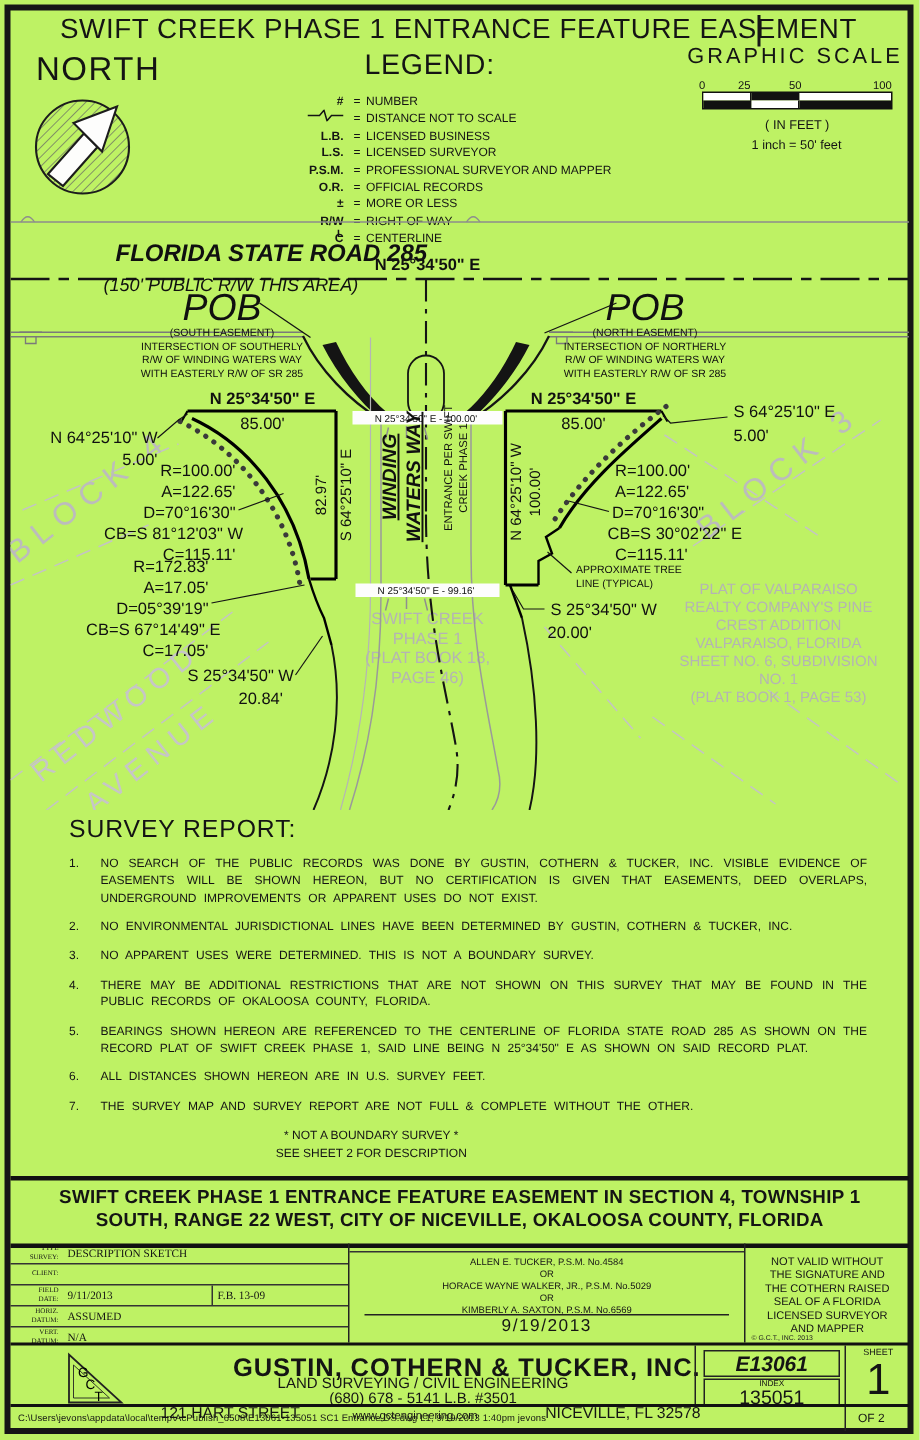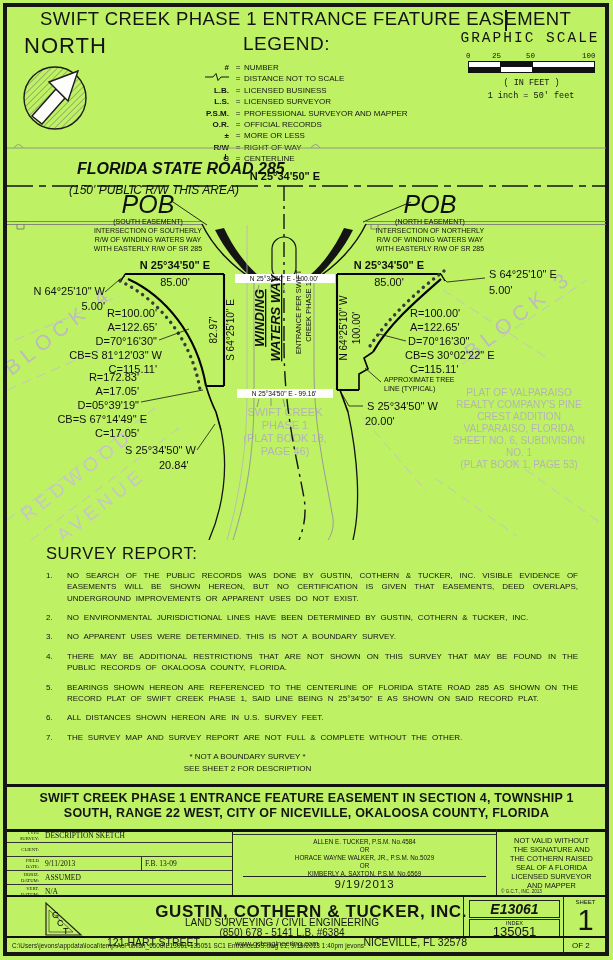--- a/index.html
+++ b/index.html
@@ -1,21 +1,21 @@
 <!DOCTYPE html>
 <html><head>
 <meta charset="utf-8">
 <style>
   html,body{margin:0;padding:0;background:#e8e8e4;}
   #sheet{position:relative;width:613px;height:960px;background:#bef264;overflow:hidden;
          font-family:"Liberation Sans",sans-serif;color:#141414;}
   .border-frame{position:absolute;left:3px;top:3px;right:4px;bottom:4px;border:4px solid #161616;}
   .abs{position:absolute;}
   .ctr{text-align:center;}
-  .serif{font-family:Liberation Mono, monospace;text-align:center;}
+  .serif{font-family:Liberation Sans, sans-serif;text-align:center;}
   
   #main-title{left:40px;top:8px;width:460px;font-size:18.5px;letter-spacing:.4px;white-space:nowrap;}
   #title-tick{left:505px;top:10px;width:1.5px;height:21px;background:#161616;}
   #north-label{left:24px;top:33px;font-size:22px;letter-spacing:1px;}
   
   #legend-title{left:243px;top:33px;font-size:19px;letter-spacing:.5px;}
   #legend{left:176px;top:62px;}
   .leg-row{display:grid;grid-template-columns:56px 12px 220px;font-size:8px;line-height:11.4px;}
   .leg-sym{text-align:right;padding-right:3px;font-weight:bold;}
   .leg-eq{text-align:center;}
@@ -452,21 +452,21 @@
   <div class="abs" id="companystrip">
     <svg style="position:absolute;left:32px;top:4px;" width="46" height="36" viewBox="0 0 46 36">
       <polygon points="7,2 7,34 42,34" fill="none" stroke="#222" stroke-width="1.2"></polygon>
       <polygon points="10,9 10,31 34,31" fill="none" stroke="#222" stroke-width="0.6"></polygon>
       <text x="13" y="17" font-size="9" font-family="Liberation Sans, sans-serif">G</text>
       <text x="18" y="25" font-size="9" font-family="Liberation Sans, sans-serif">C</text>
       <text x="24" y="33" font-size="9" font-family="Liberation Sans, sans-serif">T</text>
     </svg>
     <div id="co-name" class="ctr">GUSTIN, COTHERN &amp; TUCKER, INC.</div>
     <div id="co-svc" class="ctr">LAND SURVEYING / CIVIL ENGINEERING</div>
-    <div id="co-phone" class="ctr">(850) 678 - 5141    L.B.   #6384</div>
+    <div id="co-phone" class="ctr">(680) 678 - 5141    L.B.   #3501</div>
     <div id="co-addr">
       <span class="a1">121 HART STREET</span>
       <span class="web">www.gctengineering.com</span>
       <span class="a2">NICEVILLE, FL  32578</span>
     </div>
     <div id="col-div1"></div>
     <div id="col-div2"></div>
     <div id="jobbox" class="ctr">E13061</div>
     <div id="indexbox" class="ctr">
       <div class="lab">INDEX</div>

